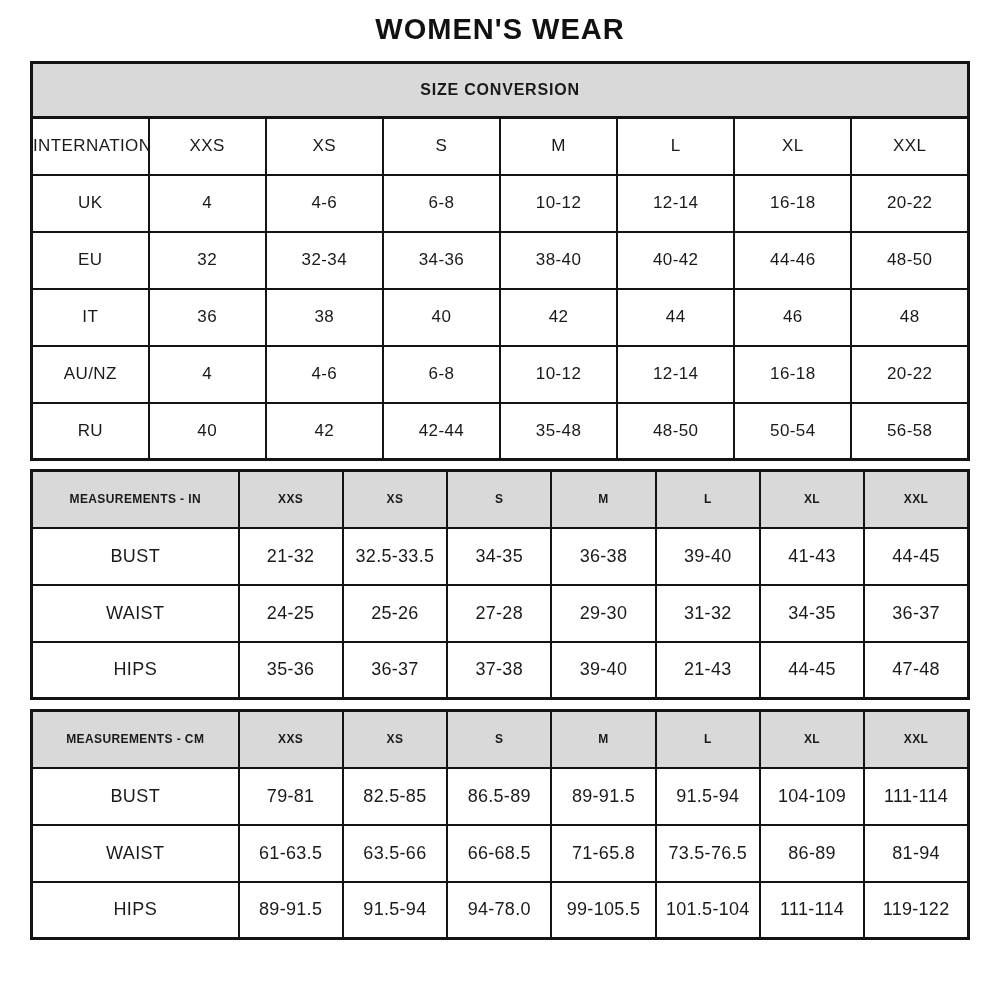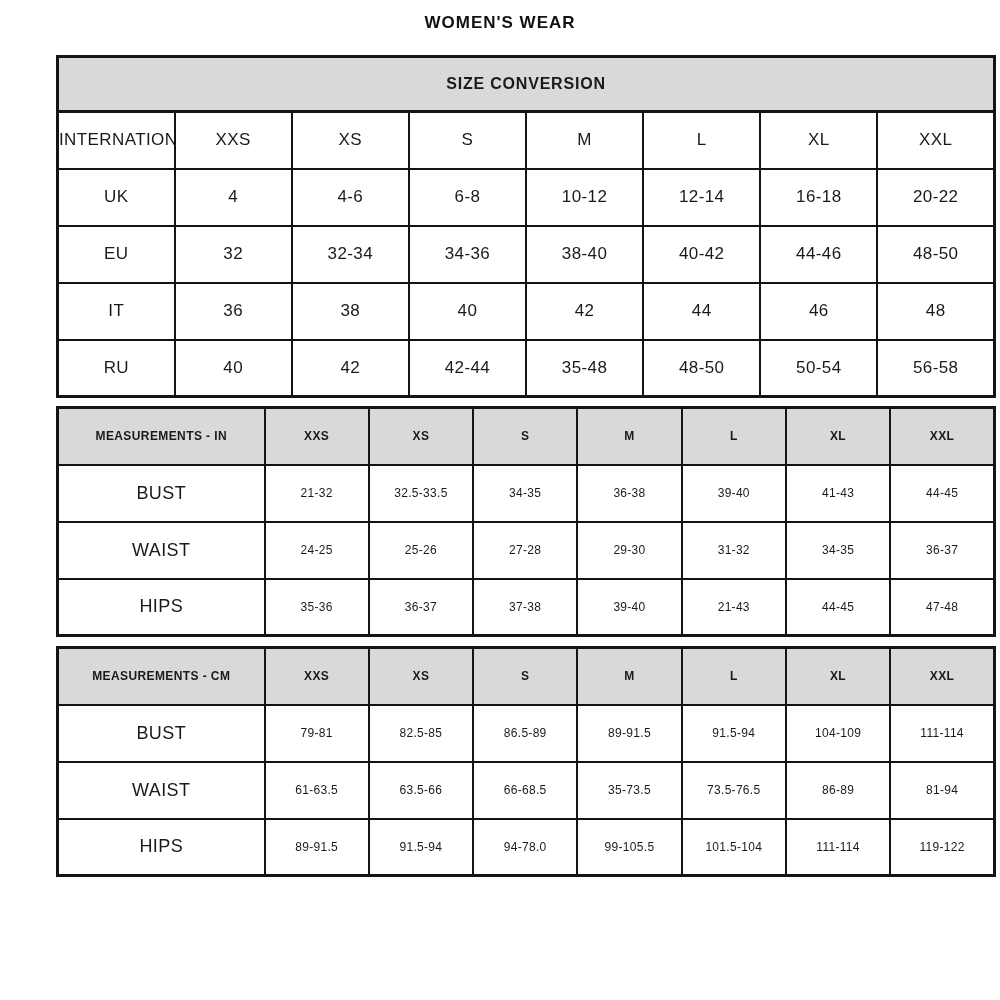--- a/index.html
+++ b/index.html
@@ -7,32 +7,31 @@
   body {
     width: 1000px;
     height: 1000px;
     font-family: "Liberation Sans", sans-serif;
     color: #1a1a1a;
     overflow: hidden;
   }
   .page { padding: 13px 30px 15px 30px; }
   .title {
     text-align: center;
-    font-size: 17px;
+    font-size: 29px;
     font-weight: 700;
     letter-spacing: 1px;
     color: #111;
-    margin-bottom: 22px;
+    margin-bottom: 15px;
   }
   table.tbl {
     width: 940px;
     border-collapse: collapse;
     table-layout: fixed;
     border: 3px solid #141414;
-    margin-left: 26px;
   }
   table.tbl th, table.tbl td {
     border: 2px solid #141414;
     text-align: center;
     vertical-align: middle;
     font-weight: 400;
     letter-spacing: 0.4px;
     overflow: hidden;
     white-space: nowrap;
   }
@@ -53,21 +52,21 @@
   .t2, .t3 { margin-bottom: 9px; }
   .t2 tr, .t3 tr { height: 57px; }
   .t2 .c0, .t3 .c0 { width: 207px; }
   .t2 thead th, .t3 thead th {
     background: #d9d9d9;
     font-weight: 700;
     font-size: 12px;
     border-bottom: 2px solid #141414;
   }
   .t2 td.row-label, .t3 td.row-label { font-size: 18px; }
-  .t2 td.val, .t3 td.val { font-size: 12px; letter-spacing: 0.3px; }
+  .t2 td.val, .t3 td.val { font-size: 18px; letter-spacing: 0.3px; }
 </style>
 </head>
 <body>
 
 <div class="page">
 
   <div class="title">WOMEN'S WEAR</div>
 
   <table class="tbl t1">
     <thead>
@@ -110,20 +109,30 @@
           <td class="c0">IT</td>
           <td>36</td>
           <td>38</td>
           <td>40</td>
           <td>42</td>
           <td>44</td>
           <td>46</td>
           <td>48</td>
         </tr>
         <tr>
+          <td class="c0">AU/NZ</td>
+          <td>4</td>
+          <td>4-6</td>
+          <td>6-8</td>
+          <td>10-12</td>
+          <td>12-14</td>
+          <td>16-18</td>
+          <td>20-22</td>
+        </tr>
+        <tr>
           <td class="c0">RU</td>
           <td>40</td>
           <td>42</td>
           <td>42-44</td>
           <td>35-48</td>
           <td>48-50</td>
           <td>50-54</td>
           <td>56-58</td>
         </tr>
       </tbody>
@@ -198,21 +207,21 @@
           <td class="val">89-91.5</td>
           <td class="val">91.5-94</td>
           <td class="val">104-109</td>
           <td class="val">111-114</td>
         </tr>
         <tr>
           <td class="c0 row-label">WAIST</td>
           <td class="val">61-63.5</td>
           <td class="val">63.5-66</td>
           <td class="val">66-68.5</td>
-          <td class="val">35-73.5</td>
+          <td class="val">71-65.8</td>
           <td class="val">73.5-76.5</td>
           <td class="val">86-89</td>
           <td class="val">81-94</td>
         </tr>
         <tr>
           <td class="c0 row-label">HIPS</td>
           <td class="val">89-91.5</td>
           <td class="val">91.5-94</td>
           <td class="val">94-78.0</td>
           <td class="val">99-105.5</td>

